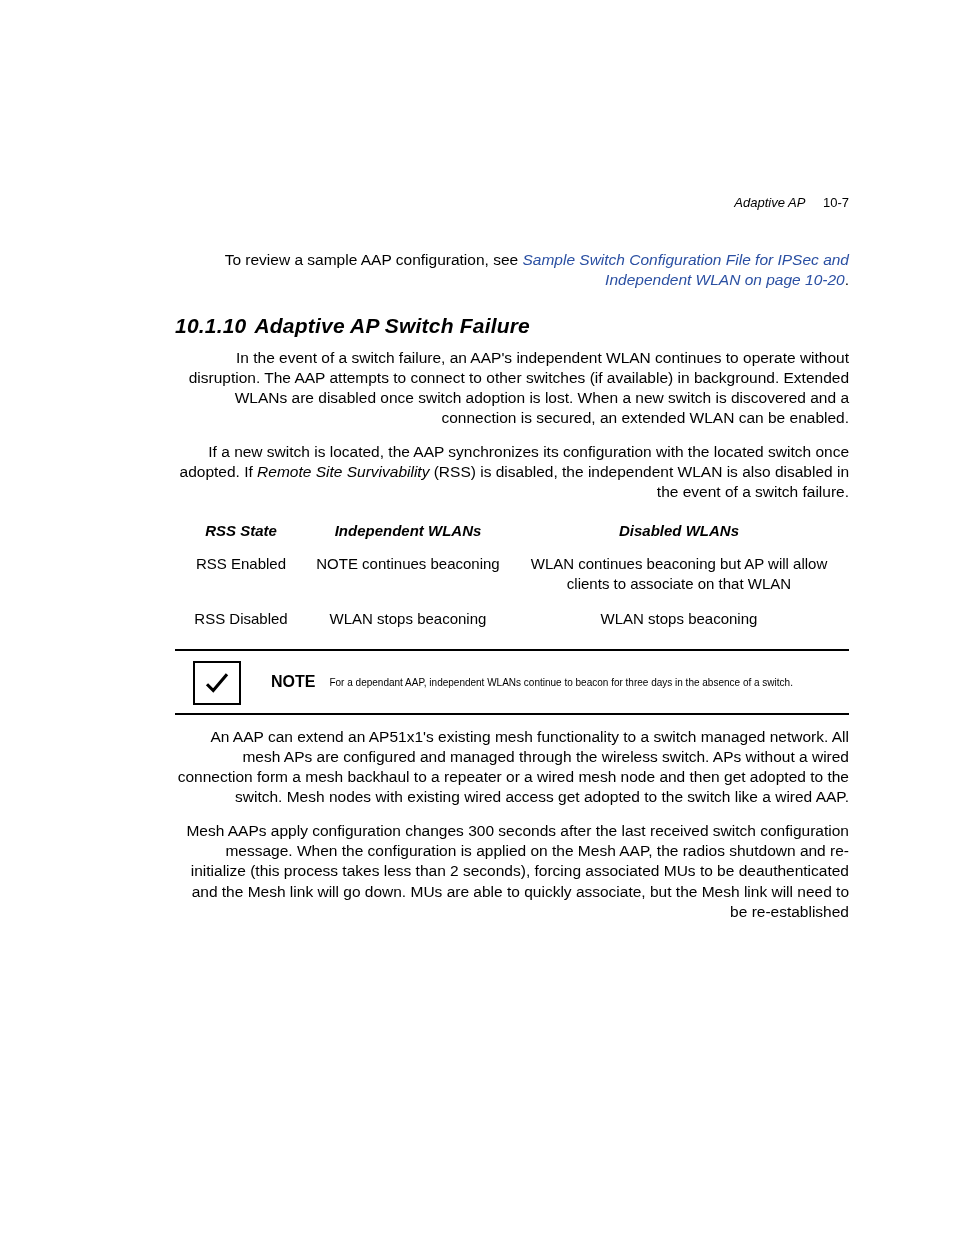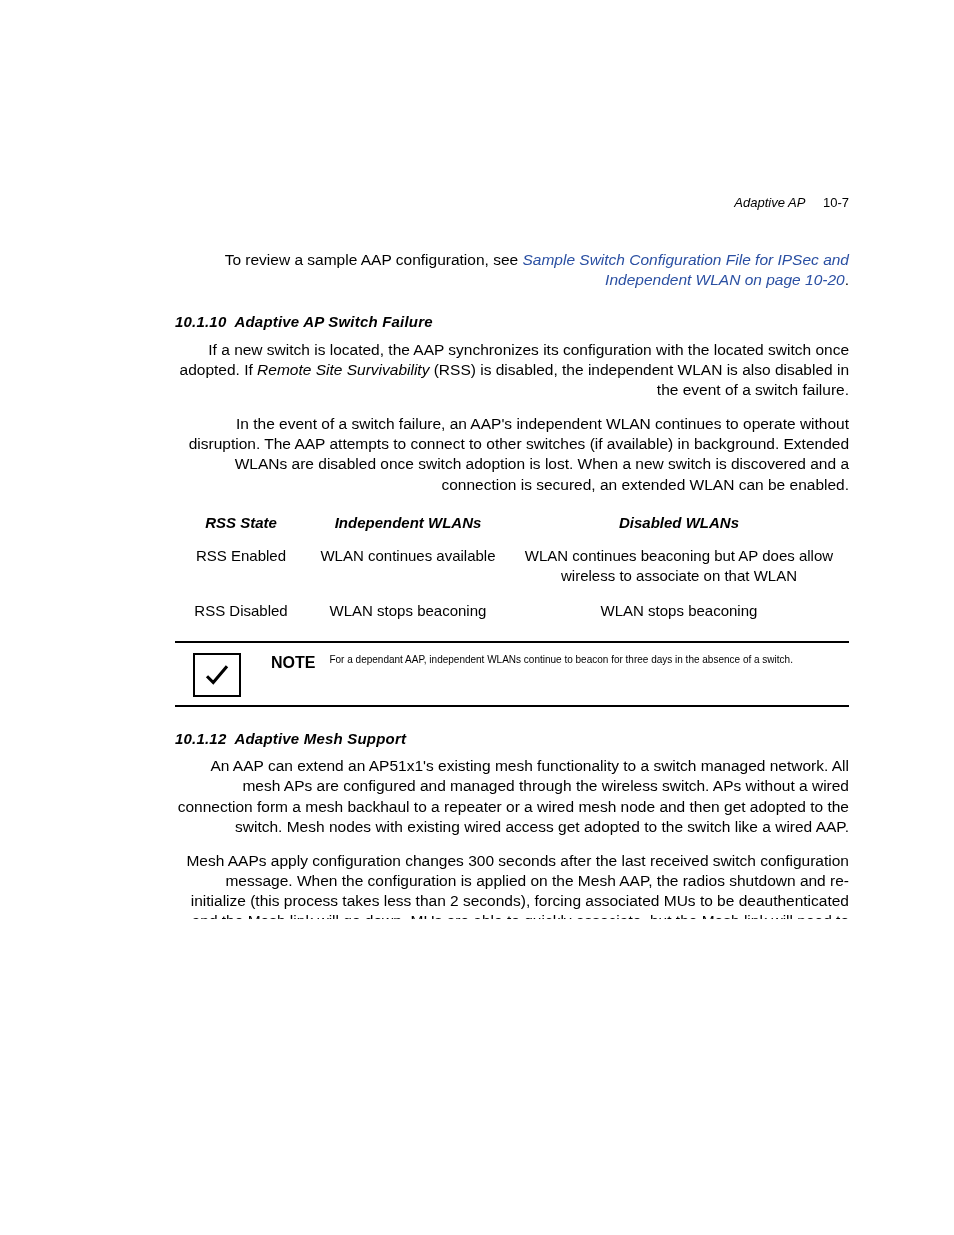--- a/index.html
+++ b/index.html
@@ -32,21 +32,21 @@
     margin-top: 60px;
     font-size: 15.5px;
     line-height: 1.3;
   }
   p { margin: 0 0 14px 0; text-align: right; }
   a.link { color: #2a4fa2; font-style: italic; text-decoration: none; }
   .h3 {
     font-family: "Arial Narrow", Arial, sans-serif;
     font-weight: bold;
     font-style: italic;
-    font-size: 15px;
+    font-size: 21px;
     margin: 22px 0 8px 0;
     letter-spacing: 0.2px;
     font-stretch: condensed;
   }
   .h3 .num { margin-right: 8px; }
   em.term { font-style: italic; }
   table.rss {
     width: 100%;
     border-collapse: collapse;
     margin: 10px 0 10px 0;
@@ -66,21 +66,21 @@
     vertical-align: top;
     margin-top: 8px;
   }
   table.rss td:first-child { width: 120px; }
   table.rss td:nth-child(2) { width: 190px; }
   .note-block {
     border-top: 2.5px solid #000;
     border-bottom: 2.5px solid #000;
     padding: 8px 0;
     display: flex;
-    align-items: flex-start;
+    align-items: center;
     gap: 14px;
     margin-bottom: 12px;
   }
   .note-icon {
     width: 44px;
     height: 40px;
     border: 2px solid #000;
     display: flex;
     align-items: center;
     justify-content: center;
@@ -117,62 +117,59 @@
   <div class="content">
 
     <p>
       <span>To review a sample AAP configuration, see </span><a href="#" class="link">Sample Switch Configuration File for IPSec and Independent WLAN on page 10-20</a><span>.</span>
     </p>
 
     <div class="h3">
       <span class="num">10.1.10</span><span>Adaptive AP Switch Failure</span>
     </div>
 
+    <p>In the event of a switch failure, an AAP's independent WLAN continues to operate without disruption. The AAP attempts to connect to other switches (if available) in background. Extended WLANs are disabled once switch adoption is lost. When a new switch is discovered and a connection is secured, an extended WLAN can be enabled.</p>
+
     <p>
       <span>If a new switch is located, the AAP synchronizes its configuration with the located switch once adopted. If </span><em class="term">Remote Site Survivability</em><span> (RSS) is disabled, the independent WLAN is also disabled in the event of a switch failure.</span>
     </p>
-
-    <p>In the event of a switch failure, an AAP's independent WLAN continues to operate without disruption. The AAP attempts to connect to other switches (if available) in background. Extended WLANs are disabled once switch adoption is lost. When a new switch is discovered and a connection is secured, an extended WLAN can be enabled.</p>
 
 
 
     <table class="rss">
       <thead>
         <tr>
           <th>RSS State</th>
           <th>Independent WLANs</th>
           <th>Disabled WLANs</th>
         </tr>
       </thead>
       <tbody>
         <tr>
           <td>RSS Enabled</td>
-          <td>WLAN continues available</td>
-          <td>WLAN continues beaconing but AP does allow wireless to associate on that WLAN</td>
+          <td>NOTE continues beaconing</td>
+          <td>WLAN continues beaconing but AP will allow clients to associate on that WLAN</td>
         </tr>
         <tr>
           <td>RSS Disabled</td>
           <td>WLAN stops beaconing</td>
           <td>WLAN stops beaconing</td>
         </tr>
       </tbody>
     </table>
 
     <div class="note-block">
       <div class="note-icon">
         <svg viewBox="0 0 24 24">
             <path d="M4 13 L9 18 L20 5" stroke="#000" stroke-width="2.5" fill="none"></path>
           </svg>
       </div>
       <div class="note-label">NOTE</div>
       <div class="note-text">For a dependant AAP, independent WLANs continue to beacon for three days in the absence of a switch.</div>
     </div>
 
-    <div class="h3">
-      <span class="num">10.1.12</span><span>Adaptive Mesh Support</span>
-    </div>
 
     <p>An AAP can extend an AP51x1's existing mesh functionality to a switch managed network. All mesh APs are configured and managed through the wireless switch. APs without a wired connection form a mesh backhaul to a repeater or a wired mesh node and then get adopted to the switch. Mesh nodes with existing wired access get adopted to the switch like a wired AAP.</p>
 
     <p>Mesh AAPs apply configuration changes 300 seconds after the last received switch configuration message. When the configuration is applied on the Mesh AAP, the radios shutdown and re-initialize (this process takes less than 2 seconds), forcing associated MUs to be deauthenticated and the Mesh link will go down. MUs are able to quickly associate, but the Mesh link will need to be re-established</p>
 
   </div>
 </div>
 
 </body></html>

